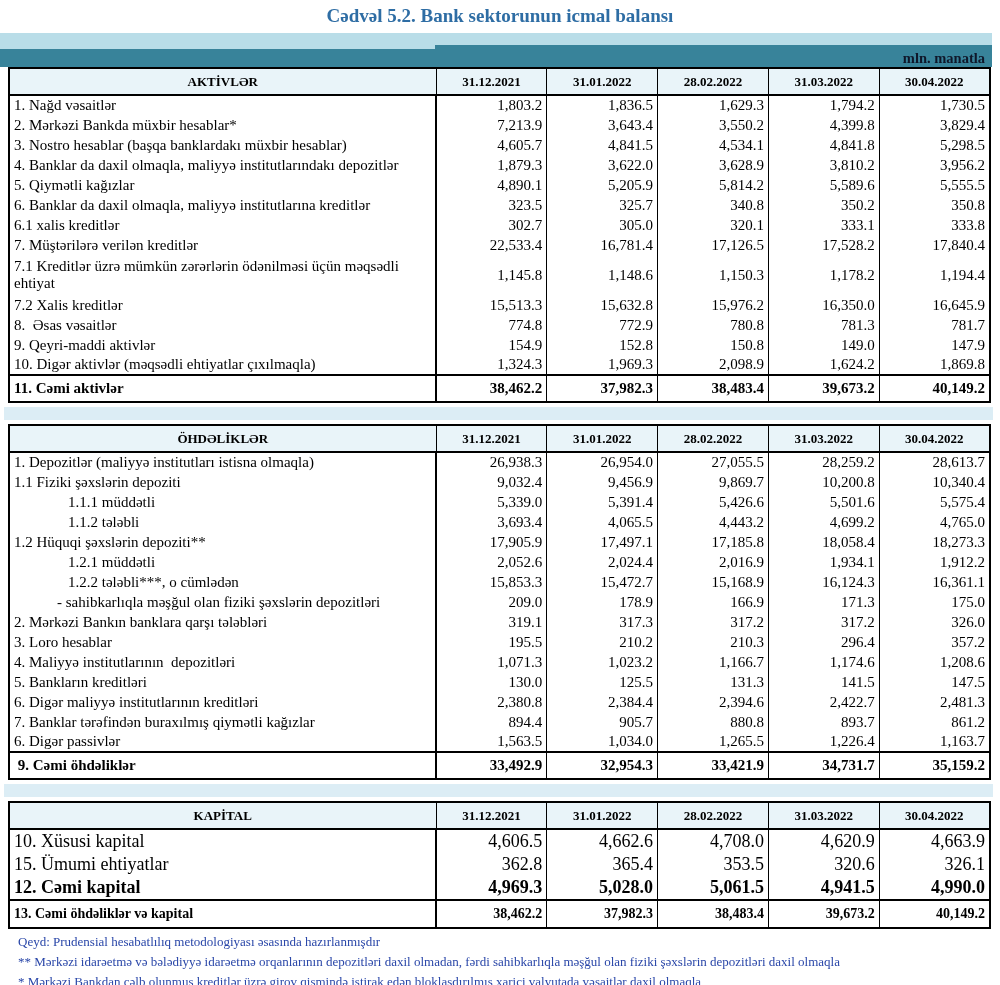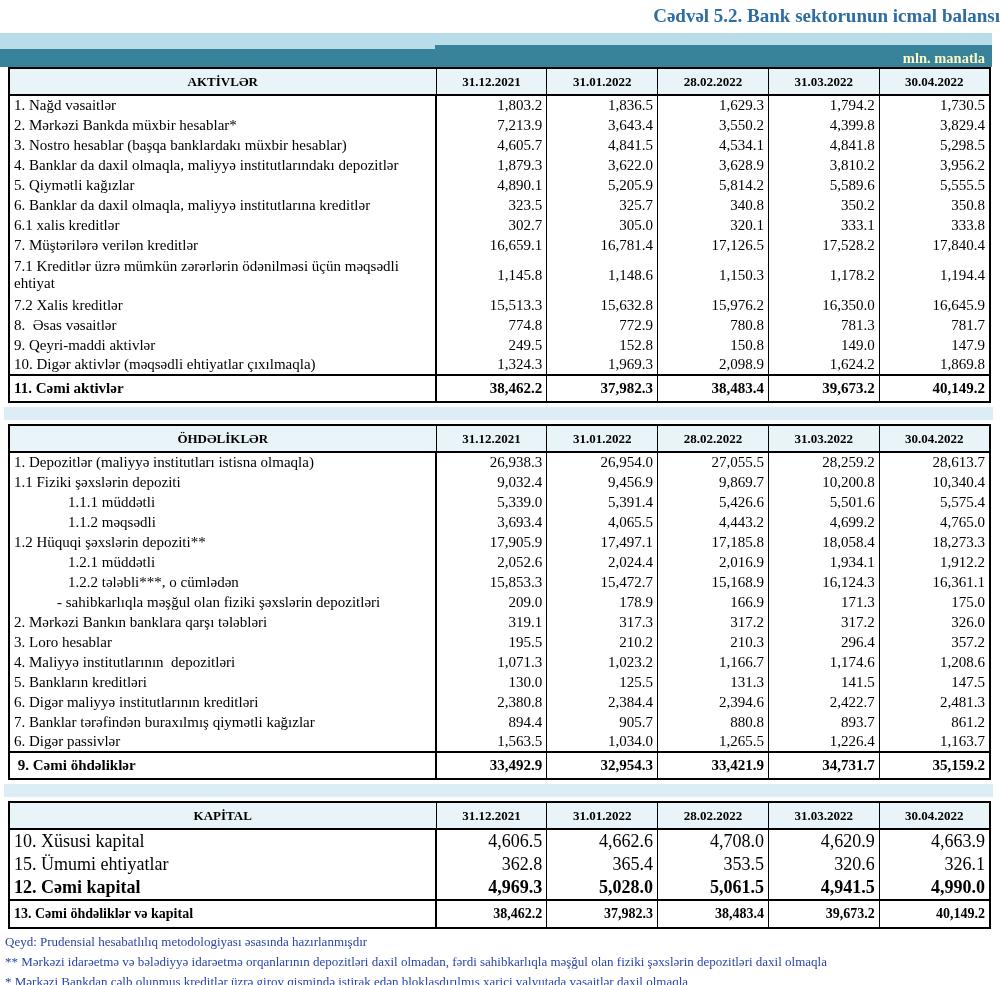--- a/index.html
+++ b/index.html
@@ -3,36 +3,36 @@
 <meta charset="utf-8">
 <style>
   html, body {
     margin: 0; padding: 0;
     width: 1000px; height: 985px;
     background: #ffffff;
     overflow: hidden;
     font-family: "Liberation Serif", "DejaVu Serif", serif;
   }
   .title {
-    text-align: right;
+    text-align: center;
     color: var(--title_blue, #2e6da4);
     font-weight: bold;
     font-size: 19px;
     padding-top: 5px;
   }
   .bands {
     position: relative;
     margin-top: 6px;
     width: 992px;
   }
   .band-light { height: 16px; background: var(--band_light, #b9dde8); }
   .band-teal {
     height: 18px;
     background: var(--accent_teal, #38839a);
-    color: #fef9c3;
+    color: #0f172a;
     font-weight: bold;
     font-size: 14.5px;
     line-height: 18px;
     text-align: right;
     padding-right: 7px;
     box-sizing: border-box;
   }
   .band-notch {
     position: absolute;
     left: 435px; right: 0; top: 12px; height: 4px;
@@ -87,21 +87,21 @@
     height: 13px;
     background: var(--separator, #dcedf5);
     width: 989px;
     margin: 4px 0 4px 4px;
   }
   .notes {
     margin: 5px 0 0 5px;
     color: var(--note_blue, #2946a8);
     font-size: 13px;
   }
-  .note { margin-bottom: 4px; white-space: pre-wrap; }
+  .note { margin-bottom: 4px; white-space: pre-wrap; margin-left: 13px; }
 </style>
 </head>
 <body>
 
 <div class="title">Cədvəl 5.2. Bank sektorunun icmal balansı</div>
 
 <div class="bands">
   <div class="band-light"></div>
   <div class="band-notch"></div>
   <div class="band-teal">
@@ -181,21 +181,21 @@
         <tr class="r">
           <td class="lbl">6.1 xalis kreditlər</td>
           <td class="num">302.7</td>
           <td class="num">305.0</td>
           <td class="num">320.1</td>
           <td class="num">333.1</td>
           <td class="num">333.8</td>
         </tr>
         <tr class="r">
           <td class="lbl">7. Müştərilərə verilən kreditlər</td>
-          <td class="num">16,659.1</td>
+          <td class="num">22,533.4</td>
           <td class="num">16,781.4</td>
           <td class="num">17,126.5</td>
           <td class="num">17,528.2</td>
           <td class="num">17,840.4</td>
         </tr>
         <tr class="r tall">
           <td class="lbl">7.1 Kreditlər üzrə mümkün zərərlərin ödənilməsi üçün məqsədli ehtiyat</td>
           <td class="num">1,145.8</td>
           <td class="num">1,148.6</td>
           <td class="num">1,150.3</td>
@@ -213,21 +213,21 @@
         <tr class="r">
           <td class="lbl">8.  Əsas vəsaitlər</td>
           <td class="num">774.8</td>
           <td class="num">772.9</td>
           <td class="num">780.8</td>
           <td class="num">781.3</td>
           <td class="num">781.7</td>
         </tr>
         <tr class="r">
           <td class="lbl">9. Qeyri-maddi aktivlər</td>
-          <td class="num">249.5</td>
+          <td class="num">154.9</td>
           <td class="num">152.8</td>
           <td class="num">150.8</td>
           <td class="num">149.0</td>
           <td class="num">147.9</td>
         </tr>
         <tr class="r">
           <td class="lbl">10. Digər aktivlər (məqsədli ehtiyatlar çıxılmaqla)</td>
           <td class="num">1,324.3</td>
           <td class="num">1,969.3</td>
           <td class="num">2,098.9</td>
@@ -283,21 +283,21 @@
         </tr>
         <tr class="r ind1">
           <td class="lbl">1.1.1 müddətli</td>
           <td class="num">5,339.0</td>
           <td class="num">5,391.4</td>
           <td class="num">5,426.6</td>
           <td class="num">5,501.6</td>
           <td class="num">5,575.4</td>
         </tr>
         <tr class="r ind1">
-          <td class="lbl">1.1.2 məqsədli</td>
+          <td class="lbl">1.1.2 tələbli</td>
           <td class="num">3,693.4</td>
           <td class="num">4,065.5</td>
           <td class="num">4,443.2</td>
           <td class="num">4,699.2</td>
           <td class="num">4,765.0</td>
         </tr>
         <tr class="r">
           <td class="lbl">1.2 Hüquqi şəxslərin depoziti**</td>
           <td class="num">17,905.9</td>
           <td class="num">17,497.1</td>

